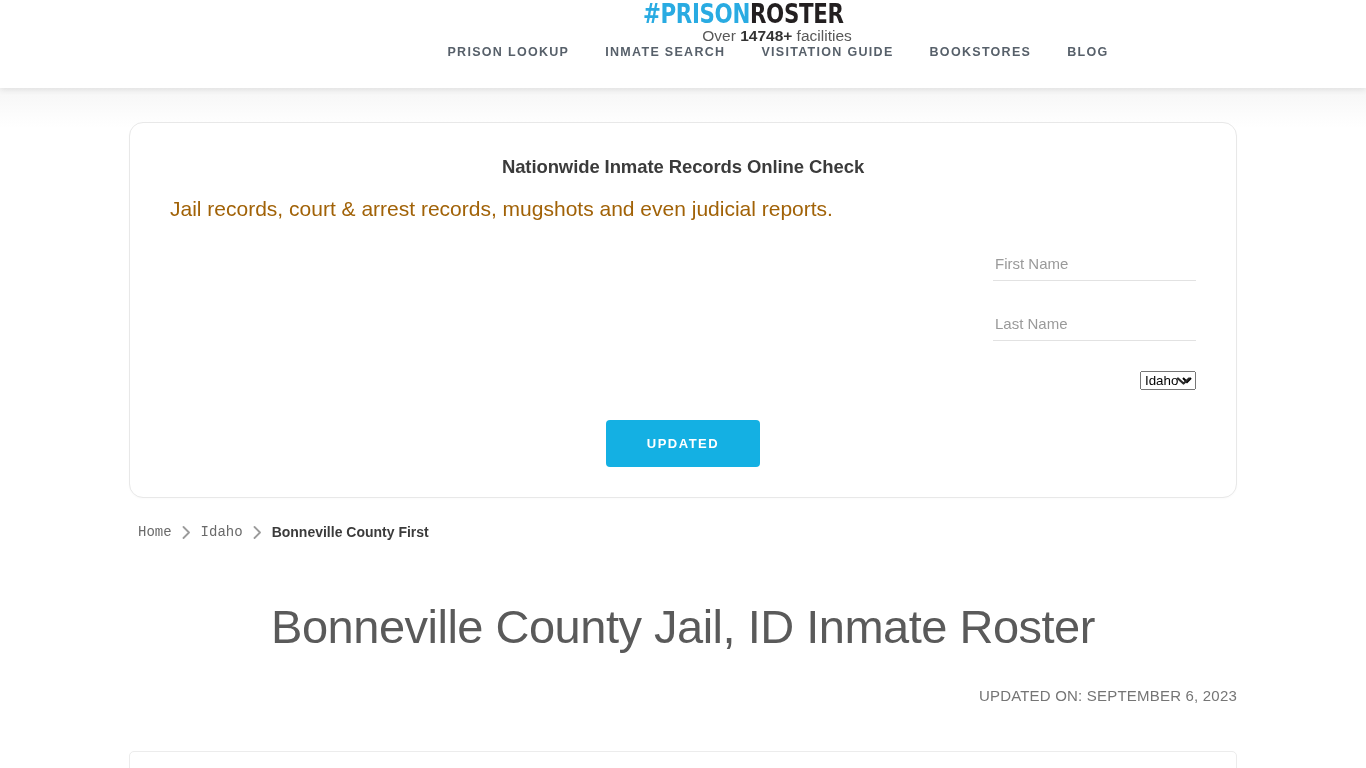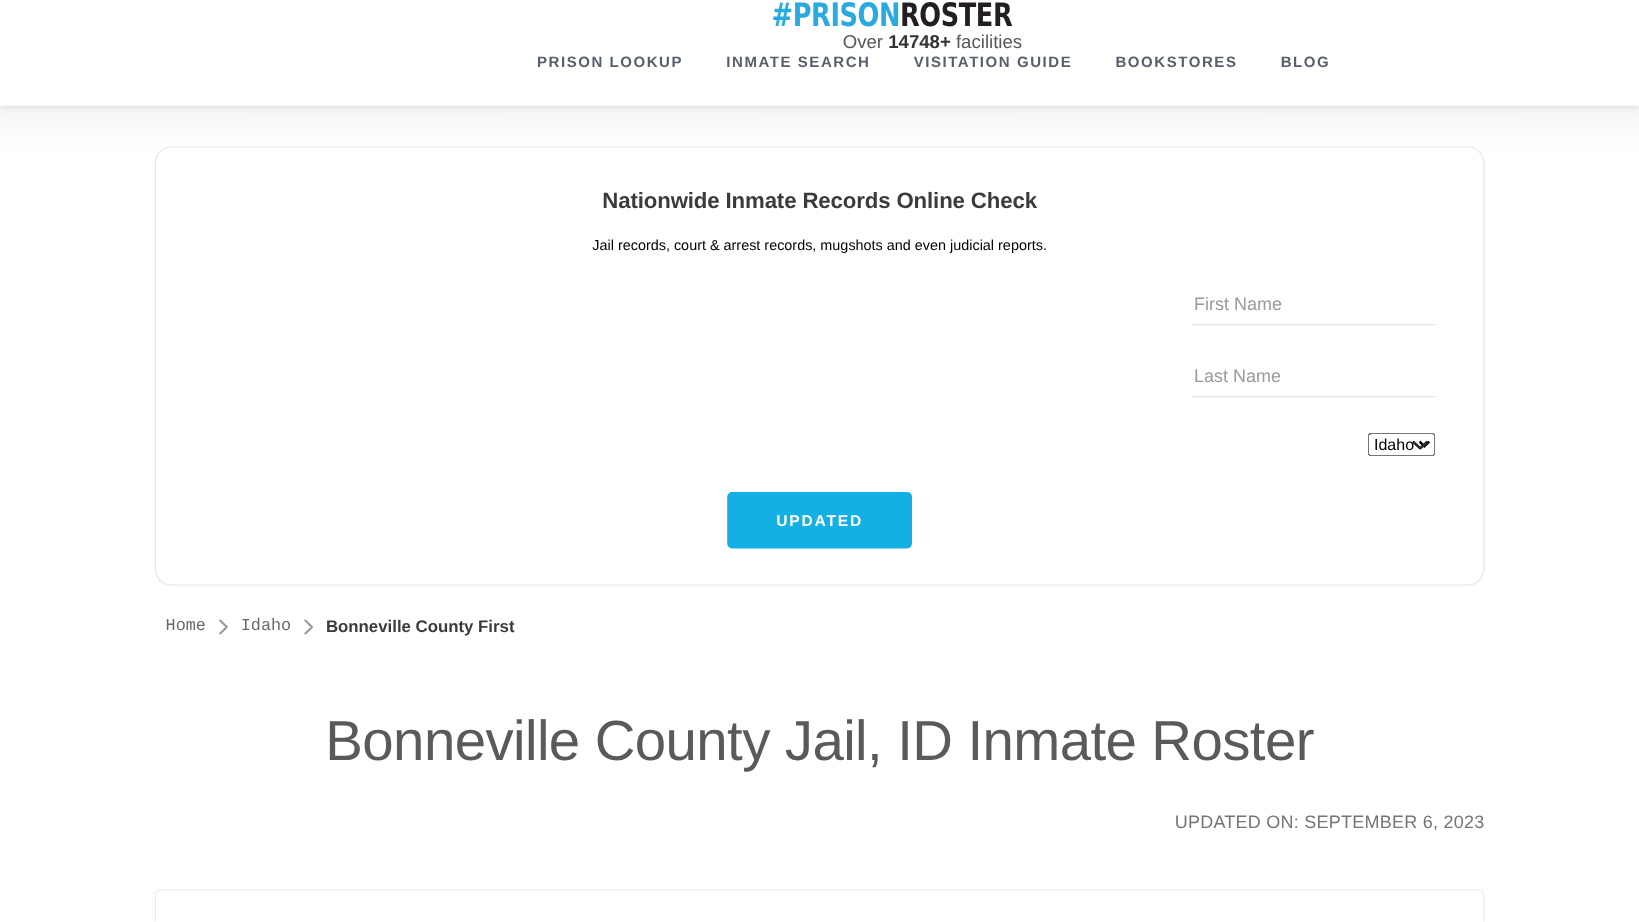--- a/index.html
+++ b/index.html
@@ -88,23 +88,22 @@
   }
   .search-title {
     text-align: center;
     font-size: 18.5px;
     font-weight: 700;
     color: #3b3b3b;
     margin: 7px 0 0 0;
     letter-spacing: -0.1px;
   }
   .search-sub {
-    text-align: center;
-    font-size: 12px;
-    color: #000000;
+    font-size: 21px;
+    color: #a16207;
     margin: 19px 0 0 0;
     font-weight: 400;
   }
   .search-form {
     display: flex;
     gap: 30px;
     margin-top: 30px;
     align-items: flex-end;
     flex-direction: column;
   }

